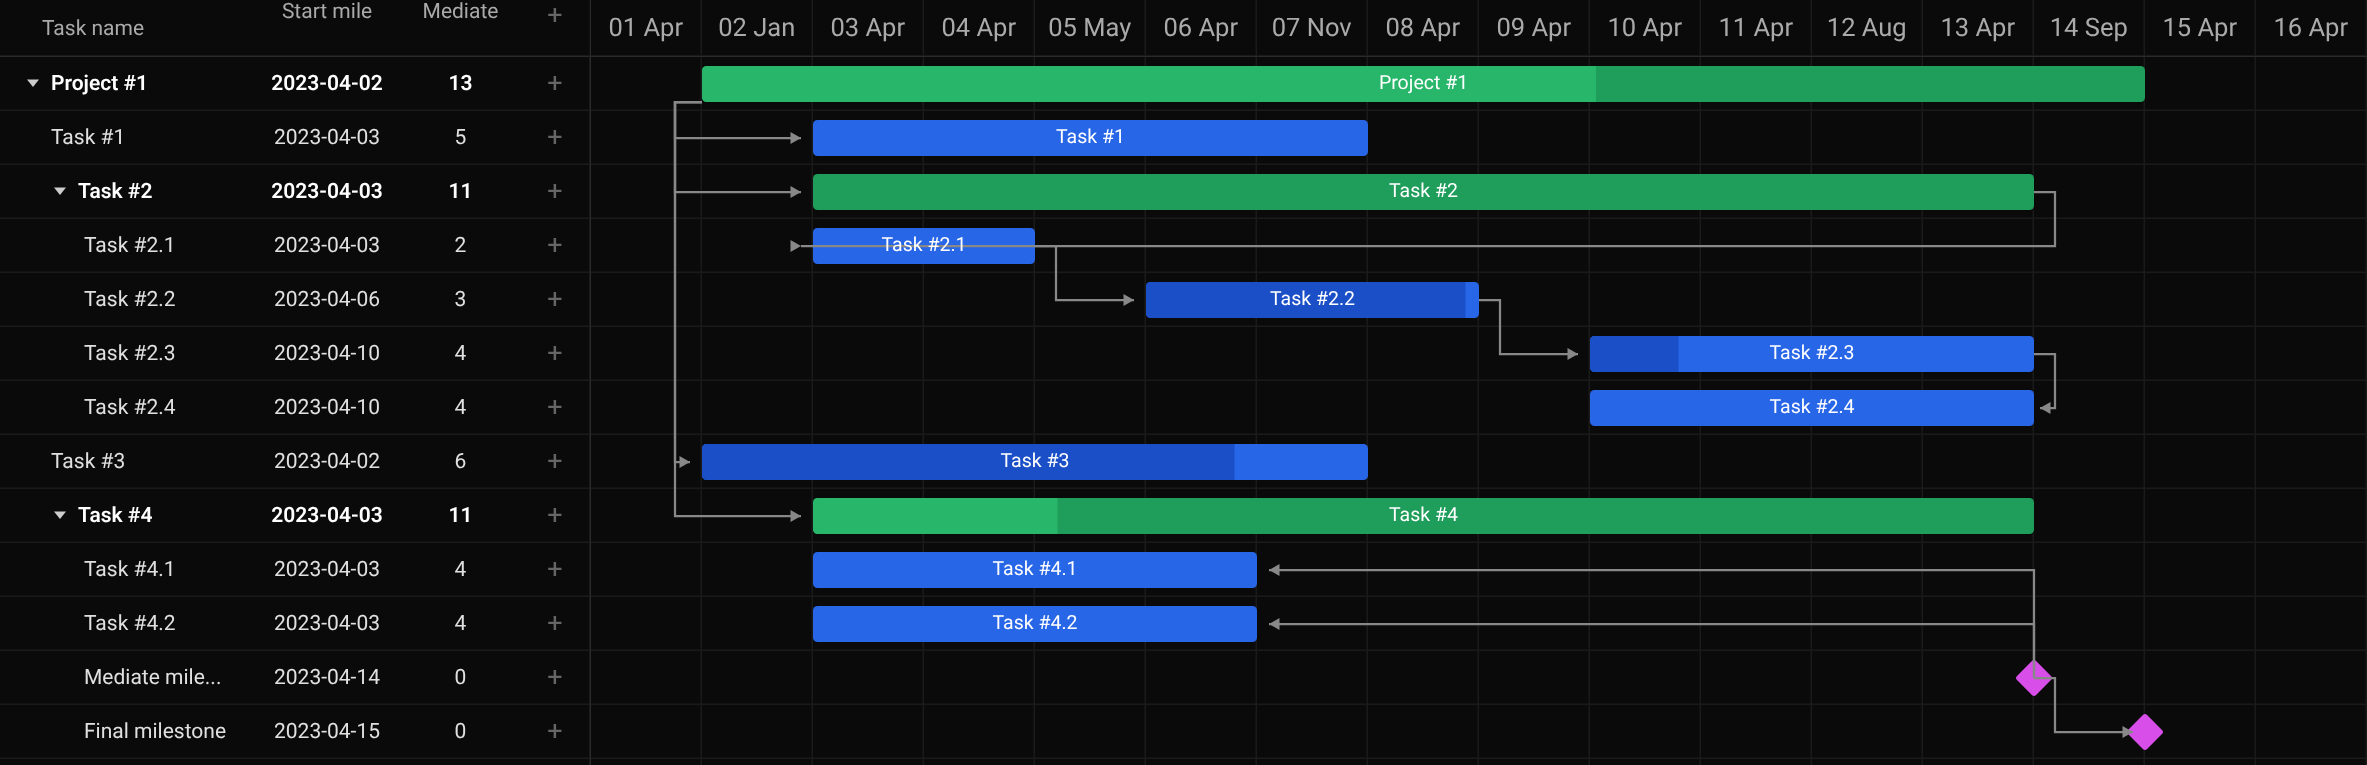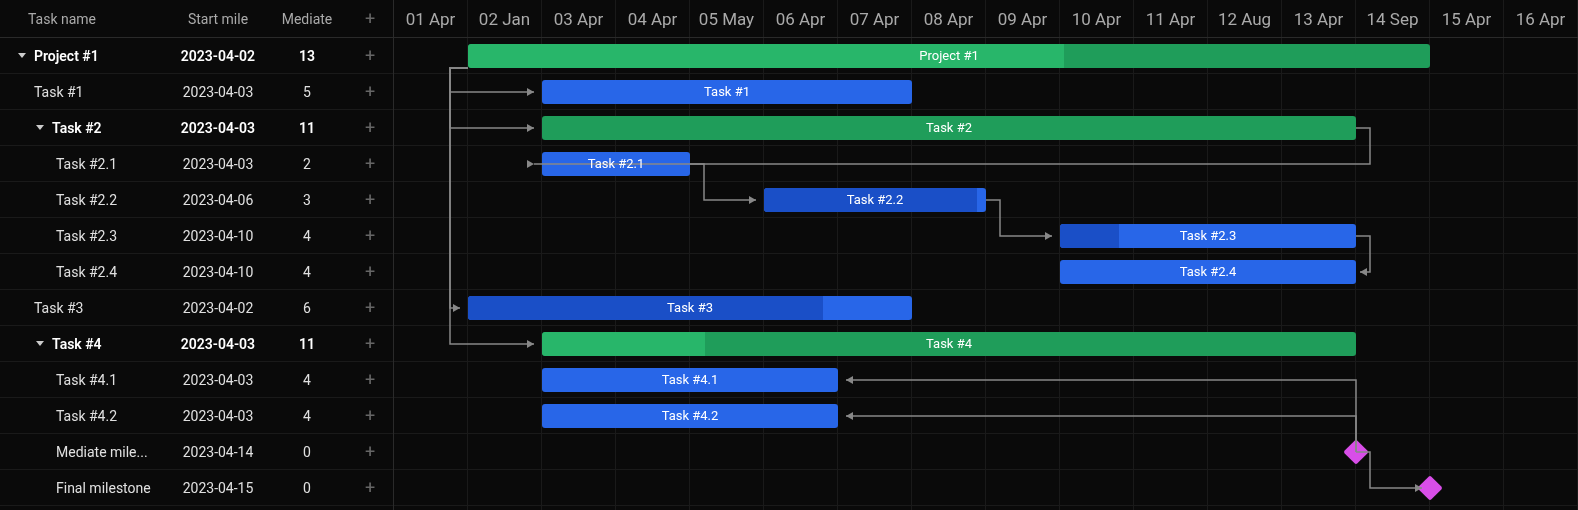--- a/index.html
+++ b/index.html
@@ -23,21 +23,20 @@
     border-right: 1px solid #2a2a2a;
   }
   .right-panel {
     flex: 1;
     position: relative;
     overflow: hidden;
   }
   .header-row {
     height: 38px;
     display: flex;
-    align-items: center;
     border-bottom: 1px solid #2a2a2a;
     background: #0a0a0a;
   }
   .data-row {
     height: 36px;
     display: flex;
     align-items: center;
     border-bottom: 1px solid #1a1a1a;
   }
   .col-name { width: 170px; padding-left: 12px; display: flex; align-items: center; }
@@ -261,21 +260,21 @@
       </div>
   </div>
   <div class="right-panel">
     <div class="time-header" id="time-header">
         <div class="day-col">01 Apr</div>
         <div class="day-col">02 Jan</div>
         <div class="day-col">03 Apr</div>
         <div class="day-col">04 Apr</div>
         <div class="day-col">05 May</div>
         <div class="day-col">06 Apr</div>
-        <div class="day-col">07 Apr</div>
+        <div class="day-col">07 Nov</div>
         <div class="day-col">08 Apr</div>
         <div class="day-col">09 Apr</div>
         <div class="day-col">10 Apr</div>
         <div class="day-col">11 Apr</div>
         <div class="day-col">12 Aug</div>
         <div class="day-col">13 Apr</div>
         <div class="day-col">14 Sep</div>
         <div class="day-col">15 Apr</div>
         <div class="day-col">16 Apr</div>
       </div>

